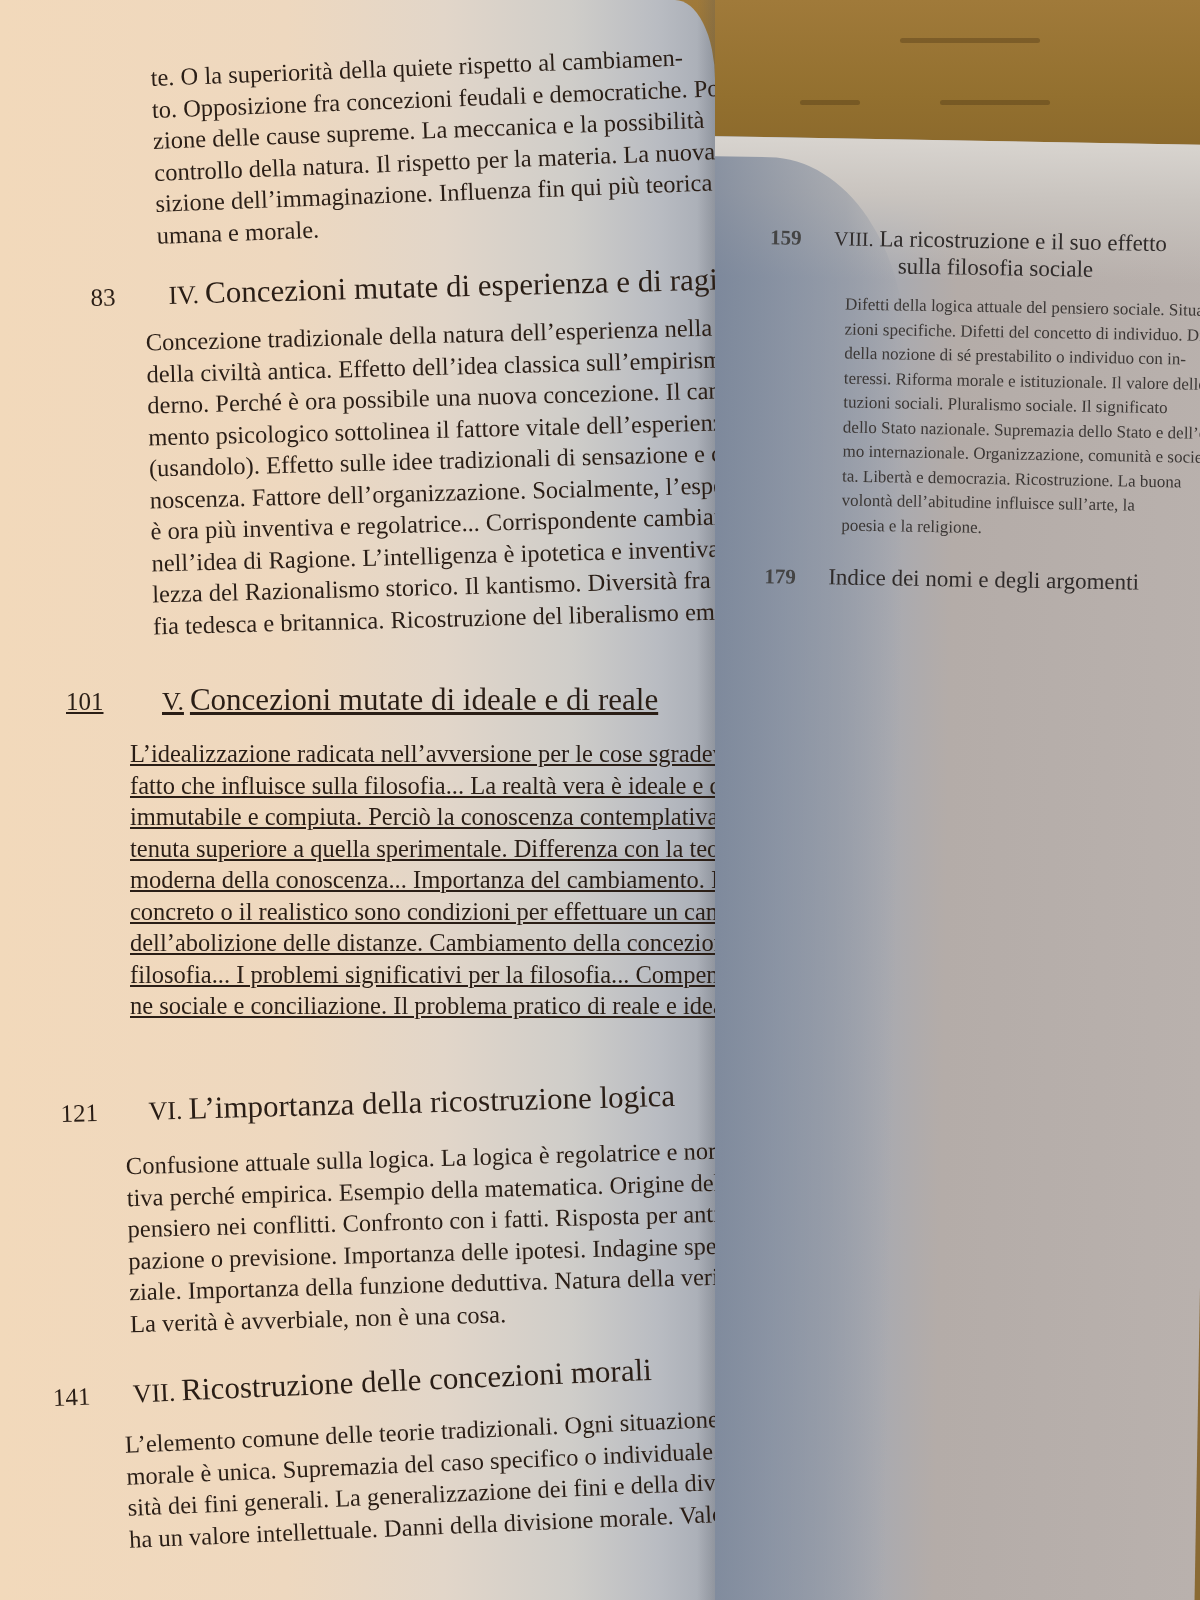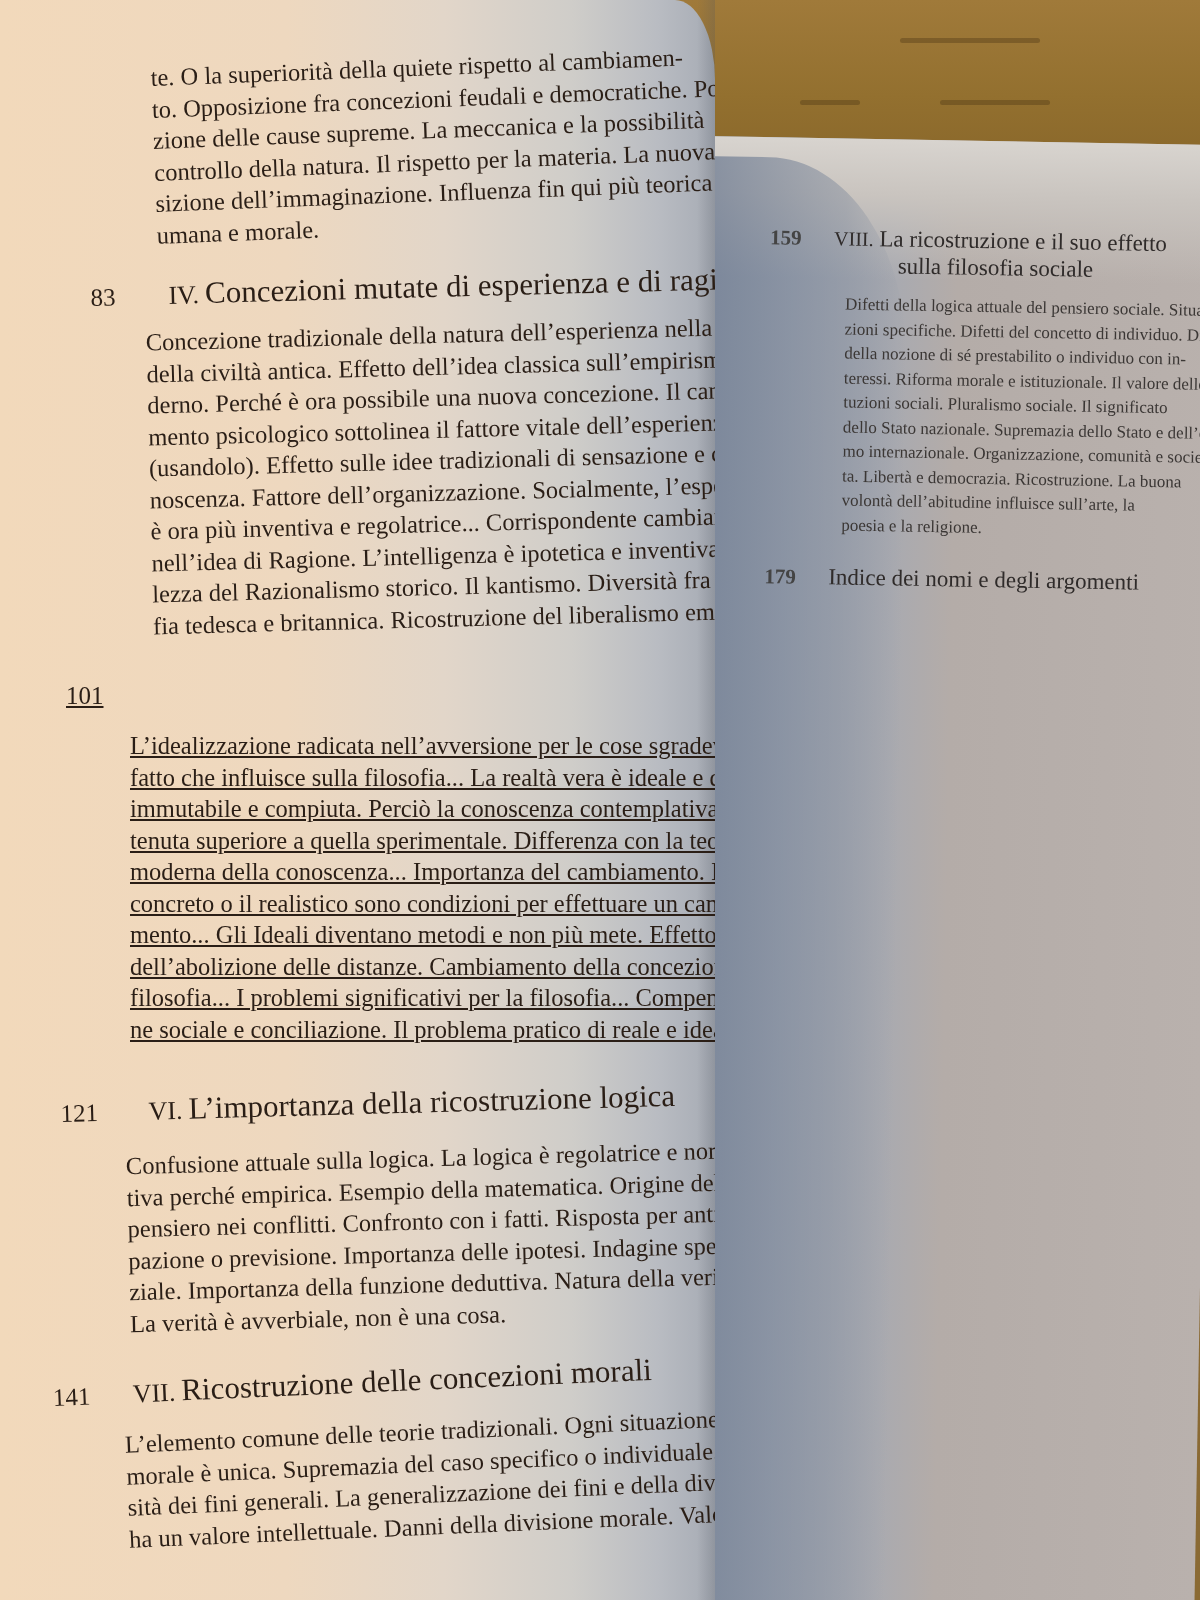--- a/index.html
+++ b/index.html
@@ -127,29 +127,31 @@
         <div class="lp-line">è ora più inventiva e regolatrice... Corrispondente cambiamento</div>
         <div class="lp-line">nell’idea di Ragione. L’intelligenza è ipotetica e inventiva. Debo-</div>
         <div class="lp-line">lezza del Razionalismo storico. Il kantismo. Diversità fra filoso-</div>
         <div class="lp-line">fia tedesca e britannica. Ricostruzione del liberalismo empirico.</div>
       </div>
     </div>
 
     <div class="lp-block" style="left:66px;top:682px;text-decoration:underline;">
       <div class="lp-heading">
         <span class="lp-num">101</span>
+        <span class="lp-title">
+          <span class="roman">V.</span><span>Concezioni mutate di ideale e di reale</span>
+        </span>
       </div>
       <div style="margin-left:64px;margin-top:20px;">
         <div class="lp-line">L’idealizzazione radicata nell’avversione per le cose sgradevoli. Un</div>
         <div class="lp-line">fatto che influisce sulla filosofia... La realtà vera è ideale e dunque</div>
         <div class="lp-line">immutabile e compiuta. Perciò la conoscenza contemplativa è ri-</div>
         <div class="lp-line">tenuta superiore a quella sperimentale. Differenza con la teoria</div>
         <div class="lp-line">moderna della conoscenza... Importanza del cambiamento. Il</div>
         <div class="lp-line">concreto o il realistico sono condizioni per effettuare un cambia-</div>
-        <div class="lp-line">mento... Gli Ideali diventano metodi e non più mete. Effetto</div>
         <div class="lp-line">dell’abolizione delle distanze. Cambiamento della concezione di</div>
         <div class="lp-line">filosofia... I problemi significativi per la filosofia... Compensazio-</div>
         <div class="lp-line">ne sociale e conciliazione. Il problema pratico di reale e ideale.</div>
       </div>
     </div>
 
     <div class="lp-block" style="left:60px;top:1094px;transform:rotate(-1.5deg);transform-origin:left top;">
       <div class="lp-heading">
         <span class="lp-num" style="width:88px">121</span>
         <span class="lp-title">

